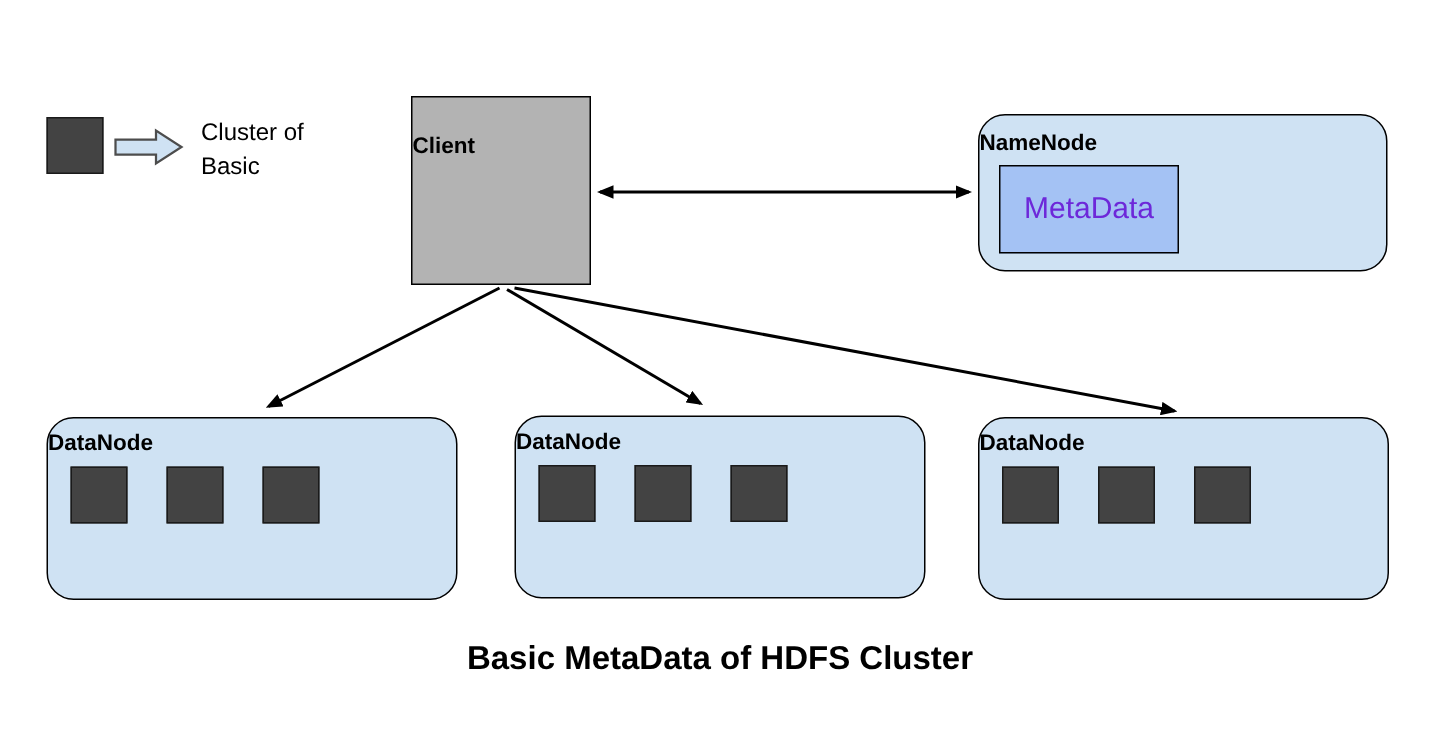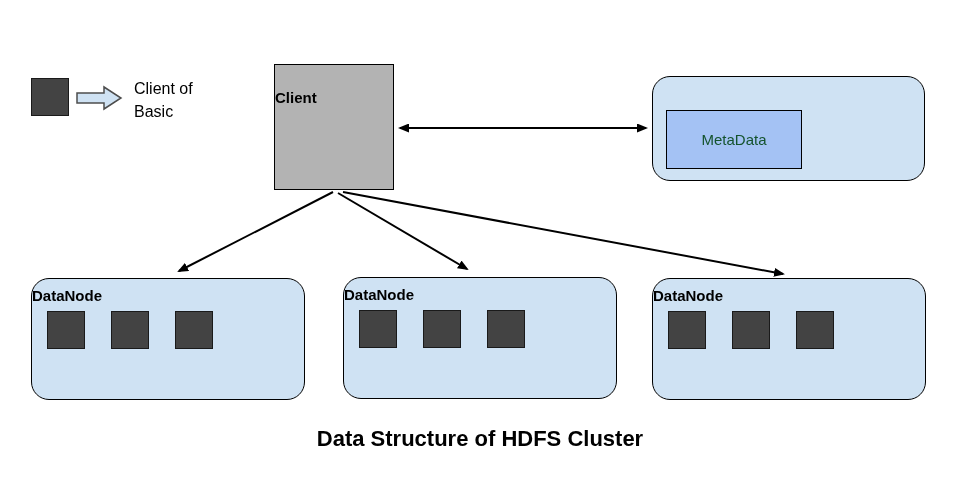--- a/index.html
+++ b/index.html
@@ -54,25 +54,25 @@
   .namenode-box{
     position:absolute;left:652px;top:76px;
     width:273px;height:105px;
     background:var(--node-fill);
     border:1px solid var(--stroke);
     border-radius:18px;
   }
   .namenode-box .node-title{margin-top:10px;}
   .metadata-box{
     position:absolute;left:13px;top:33px;
-    width:136px;height:59px;
+    width:120px;height:59px;
     background:var(--metadata-fill);
     border:1px solid var(--stroke);
     display:flex;align-items:center;justify-content:center;
-    font-size:15px;color:#14532d;
+    font-size:20px;color:#6d28d9;
   }
   
   .datanode-box{
     position:absolute;
     width:274px;height:122px;
     background:var(--node-fill);
     border:1px solid var(--stroke);
     border-radius:18px;
   }
   .datanode-box .node-title{margin-top:8px;}
@@ -108,29 +108,30 @@
 </head>
 <body>
 
 <div class="canvas">
 
   <div class="legend-square"></div>
   <svg class="legend-arrow" width="48" height="26" viewBox="0 0 48 26">
     <polygon points="1,8 28,8 28,2 45,13 28,24 28,18 1,18" fill="#cfe2f3" stroke="#4d4d4d" stroke-width="1.5"></polygon>
   </svg>
   <div class="legend-label">
-    <span>Client of</span>
+    <span>Cluster of</span>
     <span>Basic</span>
   </div>
 
   <div class="client-box">
     <div class="node-title">Client</div>
   </div>
 
   <div class="namenode-box">
+    <div class="node-title">NameNode</div>
     <div class="metadata-box">
       <span>MetaData</span>
     </div>
   </div>
 
   <div class="datanode-box dn-1">
     <div class="node-title">DataNode</div>
     <div class="blocks">
       <div class="block"></div>
       <div class="block"></div>
@@ -164,15 +165,15 @@
       <marker id="arrow-start" markerWidth="11" markerHeight="9" refX="2" refY="4.5" orient="auto" markerUnits="userSpaceOnUse">
         <path d="M11,0 L0,4.5 L11,9 z" fill="#000"></path>
       </marker>
     </defs>
     <line x1="400" y1="128" x2="646" y2="128" stroke="#000" stroke-width="2" marker-start="url(#arrow-start)" marker-end="url(#arrow-end)"></line>
     <line x1="333" y1="192" x2="179" y2="271" stroke="#000" stroke-width="2" marker-end="url(#arrow-end)"></line>
     <line x1="338" y1="193" x2="467" y2="269" stroke="#000" stroke-width="2" marker-end="url(#arrow-end)"></line>
     <line x1="343" y1="192" x2="783" y2="274" stroke="#000" stroke-width="2" marker-end="url(#arrow-end)"></line>
   </svg>
 
-  <div class="diagram-title">Data Structure of HDFS Cluster</div>
+  <div class="diagram-title">Basic MetaData of HDFS Cluster</div>
 
 </div>
 
 </body></html>

